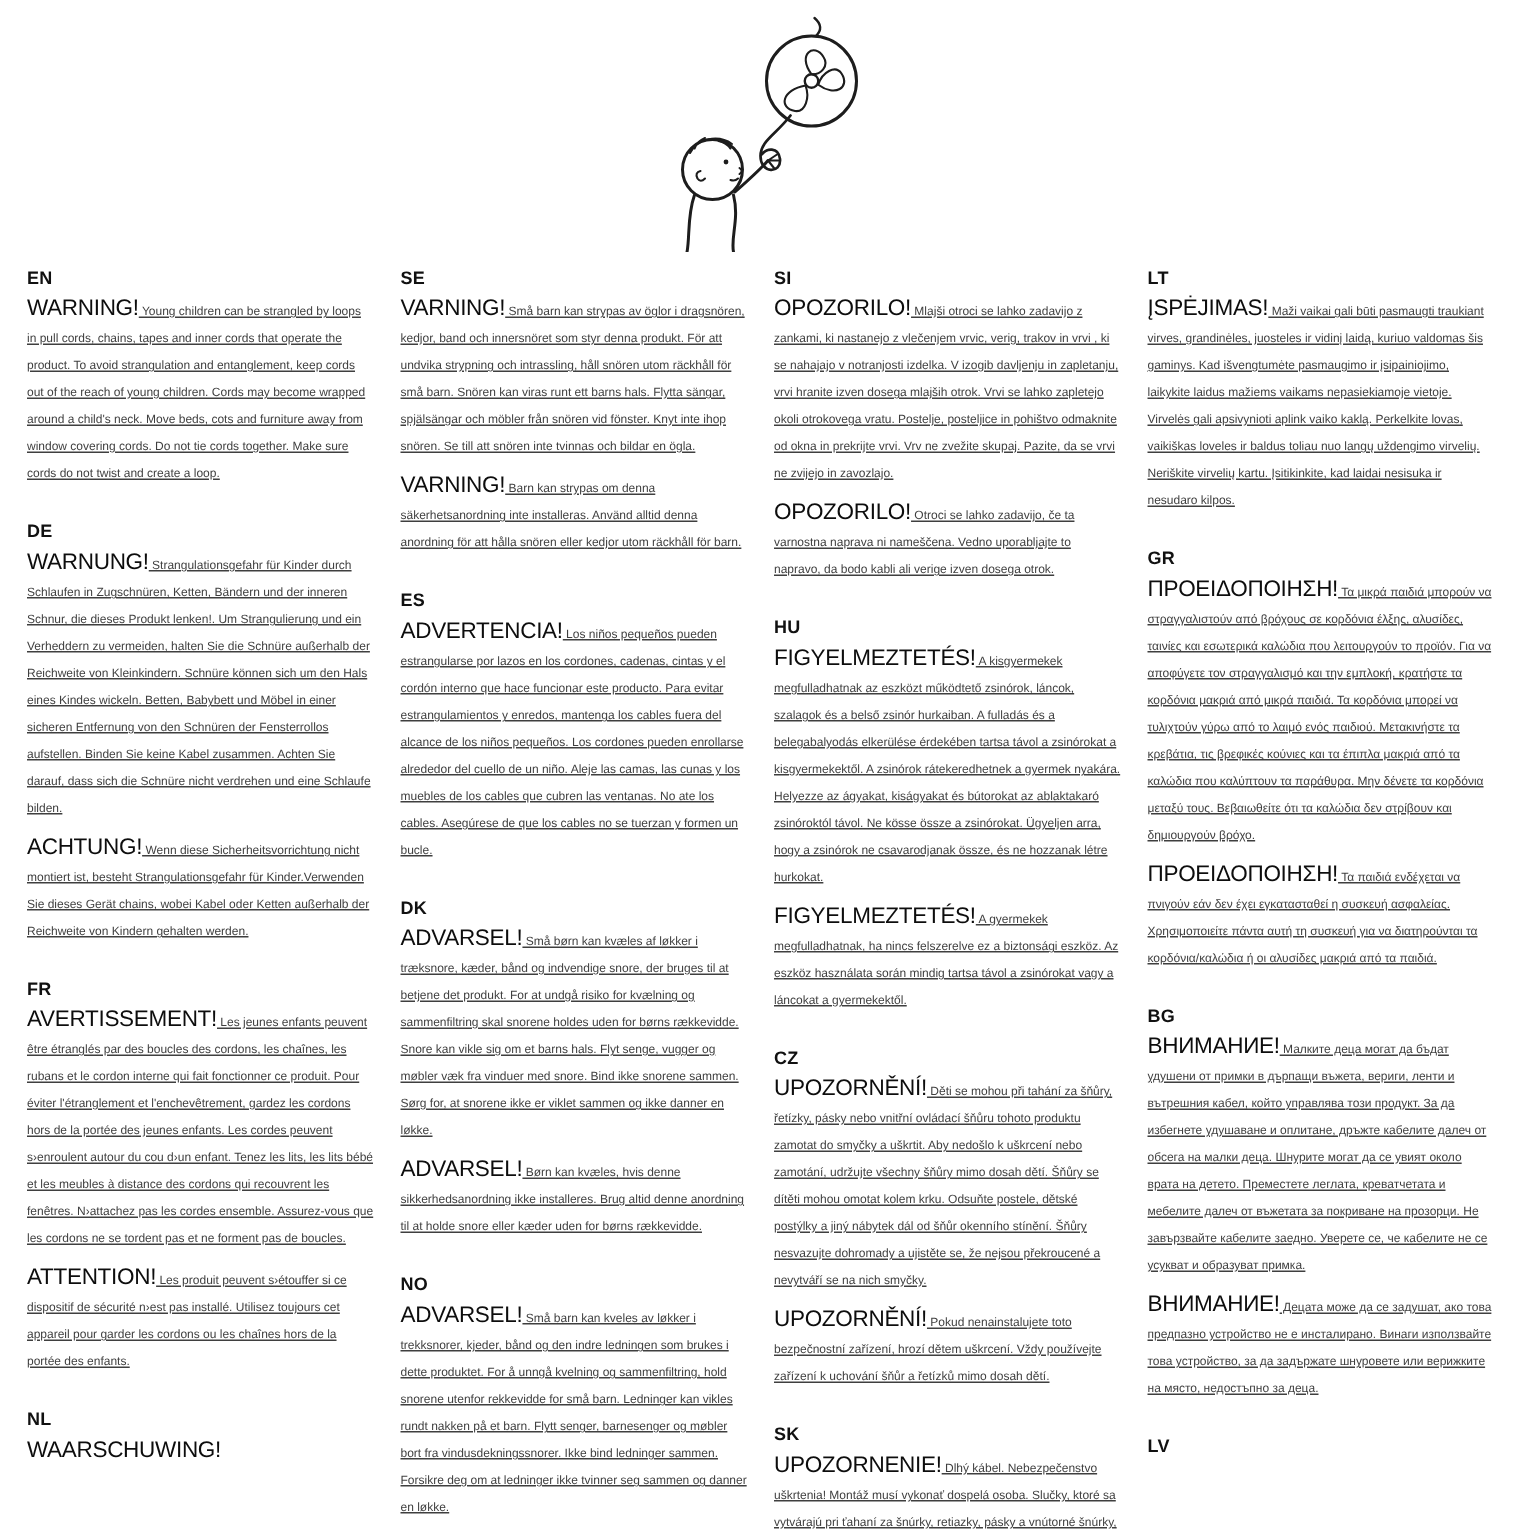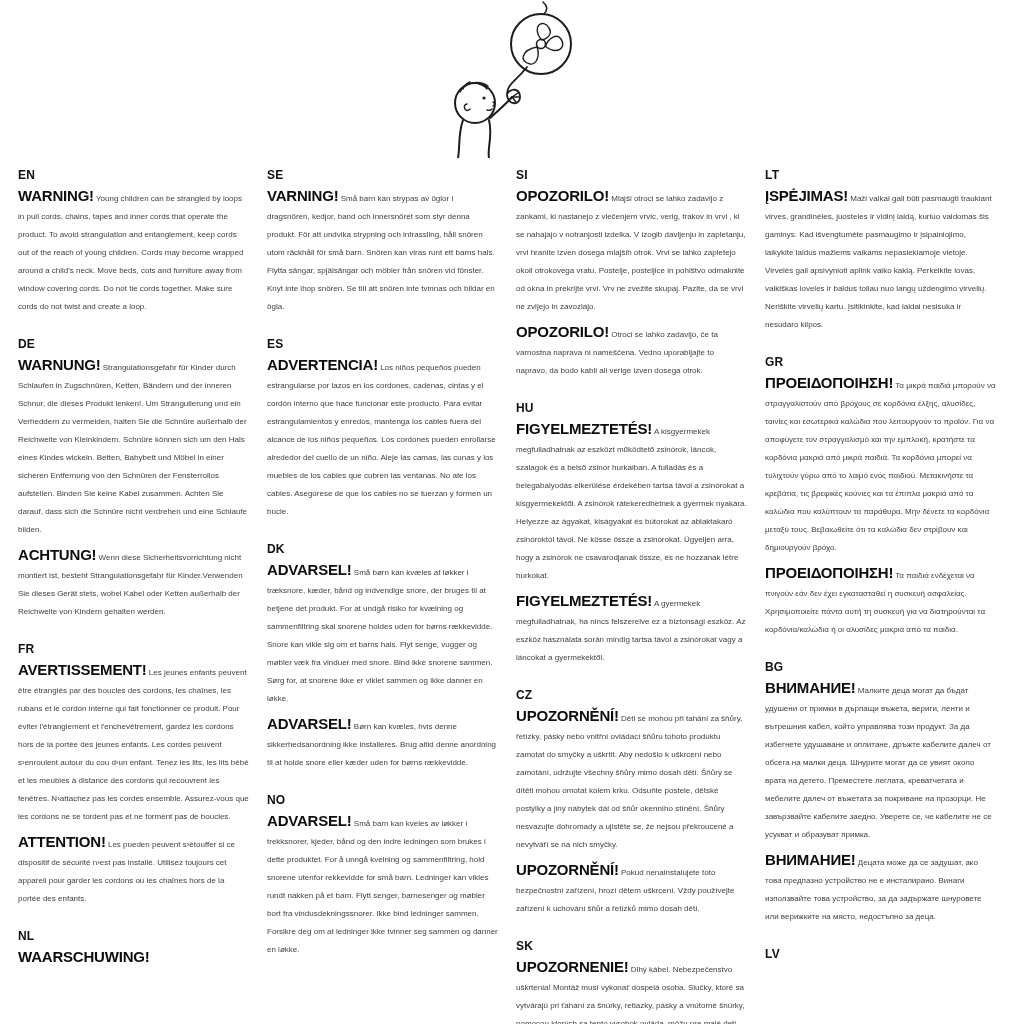--- a/index.html
+++ b/index.html
@@ -1,38 +1,38 @@
 <!DOCTYPE html>
 <html><head>
 <meta charset="utf-8">
 <style>
   * { margin:0; padding:0; box-sizing:border-box; }
   html,body { width:1024px; height:1024px; background:#ffffff; overflow:hidden; }
   body { font-family:"Liberation Sans","DejaVu Sans",sans-serif; color:#3a3a3a; }
 
-  .sheet { width:1024px; height:1024px; background:#fff; }
+  .sheet { width:1024px; height:1024px; background:#fff; padding-top:10px; }
 
   .illustration-wrap { width:100%; height:162px; display:flex; justify-content:center; align-items:flex-start; }
   .illustration-wrap svg { stroke:#1d1d1d; fill:none; stroke-linecap:round; stroke-linejoin:round; }
 
   .columns { display:flex; gap:18px; padding:6px 18px 0 18px; }
   .col { flex:0 0 231px; width:231px; }
 
   .lang-section { margin-bottom:24px; }
   .lang-code {
     font-size:12px; font-weight:700; color:#111;
     letter-spacing:.2px; margin-bottom:5px;
   }
   p.warning { margin-bottom:10px; text-align:left; }
   .warn-title {
-    font-size:15px; font-weight:700; color:#0d0d0d;
+    font-size:15px; font-weight:400; color:#0d0d0d;
     letter-spacing:-0.2px; line-height:1;
   }
   .warn-body {
-    font-size:8px; line-height:1.2; color:#3f3f3f; font-weight:400;
+    font-size:8px; line-height:1.2; color:#3f3f3f; font-weight:400;text-decoration:underline;
   }
 </style>
 </head>
 <body>
 
 <div class="sheet">
 
   <div class="illustration-wrap">
 
     <svg width="170" height="158" viewBox="0 0 170 158" aria-hidden="true">
@@ -68,36 +68,37 @@
 
   <div class="columns" id="columns">
       <div class="col">
         <section class="lang-section">
     <h2 class="lang-code">EN</h2>
   <p class="warning"><span class="warn-title">WARNING!</span><span class="warn-body"> Young children can be strangled by loops in pull cords, chains, tapes and inner cords that operate the product. To avoid strangulation and entanglement, keep cords out of the reach of young children. Cords may become wrapped around a child's neck. Move beds, cots and furniture away from window covering cords. Do not tie cords together. Make sure cords do not twist and create a loop.</span></p>
         </section>
         <section class="lang-section">
     <h2 class="lang-code">DE</h2>
   <p class="warning"><span class="warn-title">WARNUNG!</span><span class="warn-body"> Strangulationsgefahr für Kinder durch Schlaufen in Zugschnüren, Ketten, Bändern und der inneren Schnur, die dieses Produkt lenken!. Um Strangulierung und ein Verheddern zu vermeiden, halten Sie die Schnüre außerhalb der Reichweite von Kleinkindern. Schnüre können sich um den Hals eines Kindes wickeln. Betten, Babybett und Möbel in einer sicheren Entfernung von den Schnüren der Fensterrollos aufstellen. Binden Sie keine Kabel zusammen. Achten Sie darauf, dass sich die Schnüre nicht verdrehen und eine Schlaufe bilden.</span></p>
-          <p class="warning"><span class="warn-title">ACHTUNG!</span><span class="warn-body"> Wenn diese Sicherheitsvorrichtung nicht montiert ist, besteht Strangulationsgefahr für Kinder.Verwenden Sie dieses Gerät stets, wobei Kabel oder Ketten außerhalb der Reichweite von Kindern gehalten werden.</span></p>
+          <p class="warning"><span class="warn-title">ACHTUNG!</span><span class="warn-body"> Wenn diese Sicherheitsvorrichtung nicht montiert ist, besteht Strangulationsgefahr für Kinder.Verwenden Sie dieses Gerät chains, wobei Kabel oder Ketten außerhalb der Reichweite von Kindern gehalten werden.</span></p>
         </section>
         <section class="lang-section">
     <h2 class="lang-code">FR</h2>
   <p class="warning"><span class="warn-title">AVERTISSEMENT!</span><span class="warn-body"> Les jeunes enfants peuvent être étranglés par des boucles des cordons, les chaînes, les rubans et le cordon interne qui fait fonctionner ce produit. Pour éviter l'étranglement et l'enchevêtrement, gardez les cordons hors de la portée des jeunes enfants. Les cordes peuvent s›enroulent autour du cou d›un enfant. Tenez les lits, les lits bébé et les meubles à distance des cordons qui recouvrent les fenêtres. N›attachez pas les cordes ensemble. Assurez-vous que les cordons ne se tordent pas et ne forment pas de boucles.</span></p>
-          <p class="warning"><span class="warn-title">ATTENTION!</span><span class="warn-body"> Les pueden peuvent s›étouffer si ce dispositif de sécurité n›est pas installé. Utilisez toujours cet appareil pour garder les cordons ou les chaînes hors de la portée des enfants.</span></p>
+          <p class="warning"><span class="warn-title">ATTENTION!</span><span class="warn-body"> Les produit peuvent s›étouffer si ce dispositif de sécurité n›est pas installé. Utilisez toujours cet appareil pour garder les cordons ou les chaînes hors de la portée des enfants.</span></p>
         </section>
         <section class="lang-section">
     <h2 class="lang-code">NL</h2>
   <p class="warning"><span class="warn-title">WAARSCHUWING!</span></p>
         </section>
       </div>
       <div class="col">
         <section class="lang-section">
     <h2 class="lang-code">SE</h2>
   <p class="warning"><span class="warn-title">VARNING!</span><span class="warn-body"> Små barn kan strypas av öglor i dragsnören, kedjor, band och innersnöret som styr denna produkt. För att undvika strypning och intrassling, håll snören utom räckhåll för små barn. Snören kan viras runt ett barns hals. Flytta sängar, spjälsängar och möbler från snören vid fönster. Knyt inte ihop snören. Se till att snören inte tvinnas och bildar en ögla.</span></p>
+          <p class="warning"><span class="warn-title">VARNING!</span><span class="warn-body"> Barn kan strypas om denna säkerhetsanordning inte installeras. Använd alltid denna anordning för att hålla snören eller kedjor utom räckhåll för barn.</span></p>
         </section>
         <section class="lang-section">
     <h2 class="lang-code">ES</h2>
   <p class="warning"><span class="warn-title">ADVERTENCIA!</span><span class="warn-body"> Los niños pequeños pueden estrangularse por lazos en los cordones, cadenas, cintas y el cordón interno que hace funcionar este producto. Para evitar estrangulamientos y enredos, mantenga los cables fuera del alcance de los niños pequeños. Los cordones pueden enrollarse alrededor del cuello de un niño. Aleje las camas, las cunas y los muebles de los cables que cubren las ventanas. No ate los cables. Asegúrese de que los cables no se tuerzan y formen un bucle.</span></p>
         </section>
         <section class="lang-section">
     <h2 class="lang-code">DK</h2>
   <p class="warning"><span class="warn-title">ADVARSEL!</span><span class="warn-body"> Små børn kan kvæles af løkker i træksnore, kæder, bånd og indvendige snore, der bruges til at betjene det produkt. For at undgå risiko for kvælning og sammenfiltring skal snorene holdes uden for børns rækkevidde. Snore kan vikle sig om et barns hals. Flyt senge, vugger og møbler væk fra vinduer med snore. Bind ikke snorene sammen. Sørg for, at snorene ikke er viklet sammen og ikke danner en løkke.</span></p>
           <p class="warning"><span class="warn-title">ADVARSEL!</span><span class="warn-body"> Børn kan kvæles, hvis denne sikkerhedsanordning ikke installeres. Brug altid denne anordning til at holde snore eller kæder uden for børns rækkevidde.</span></p>
         </section>

